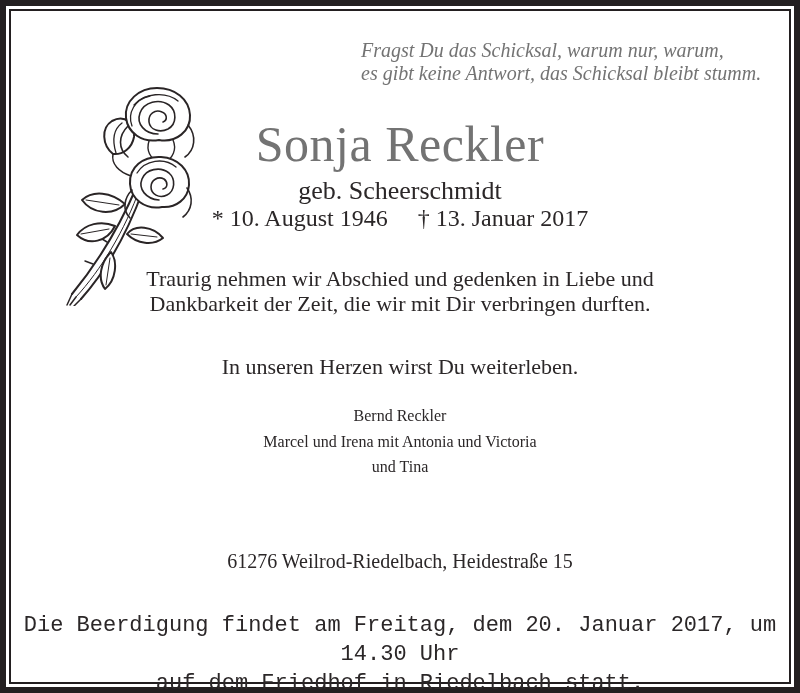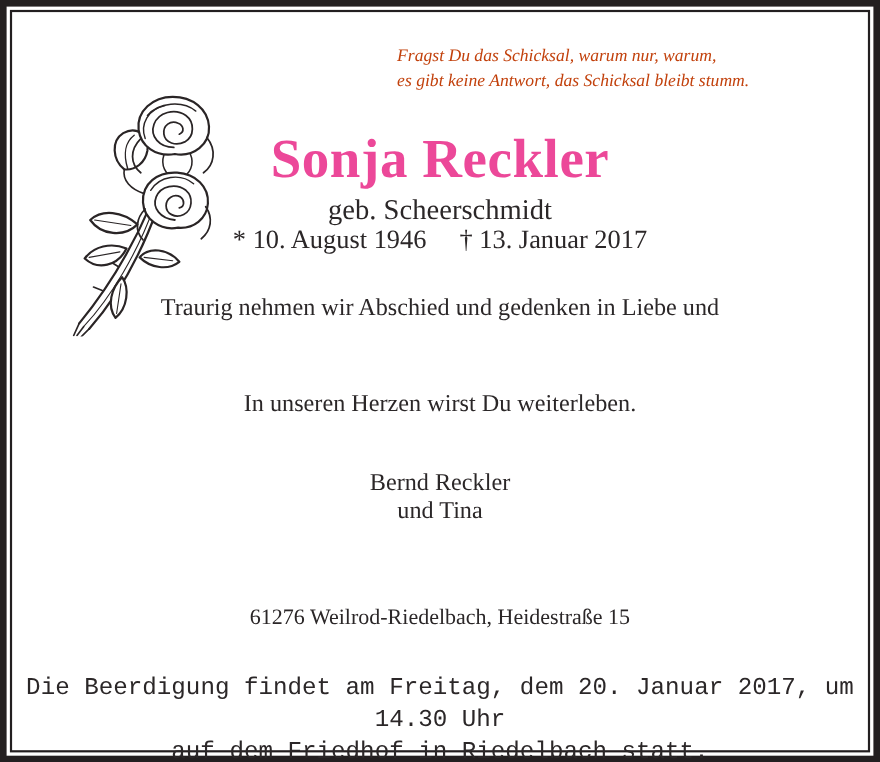--- a/index.html
+++ b/index.html
@@ -21,50 +21,50 @@
     border: 2px solid #231f20;
     pointer-events: none;
   }
   .block { position: absolute; left: 0; right: 0; text-align: center; }
 
   .epigraph {
     position: absolute;
     left: 361px; top: 39px;
     text-align: left;
     font-style: italic;
-    font-size: 16px;
+    font-size: 20px;
     line-height: 23px;
-    color: #c2410c;
+    color: #737373;
     white-space: nowrap;
   }
   .rose { position: absolute; left: 55px; top: 86px; width: 150px; height: 220px; }
 
   .deceased-name {
     top: 116px;
     font-size: 50px;
-    font-weight: bold;
+    font-weight: normal;
     line-height: 56px;
     letter-spacing: 0.5px;
-    color: #ec4899;
+    color: #737373;
     white-space: nowrap;
   }
   .maiden-name { top: 179px; font-size: 26px; line-height: 24px; }
   .dates {
     top: 204px;
     font-size: 24px;
     line-height: 28px;
     display: flex;
     justify-content: center;
     gap: 30px;
     white-space: nowrap;
     text-align: center;
   }
   .farewell { top: 266px; font-size: 22px; line-height: 25px; }
   .remembrance { top: 354px; font-size: 22px; line-height: 25px; }
-  .mourners { top: 403px; font-size: 22px; line-height: 25.5px; margin-top: 22px; }
+  .mourners { top: 403px; font-size: 16px; line-height: 25.5px; }
   .address { top: 549px; font-size: 20px; line-height: 25px; }
   .funeral { top: 611px; font-size: 22px; line-height: 29px; font-family: Liberation Mono, monospace; }
 </style>
 </head>
 <body>
 
 <div class="frame-outer"></div>
 <div class="frame-inner"></div>
 
 <div class="epigraph">
@@ -112,26 +112,28 @@
 
 <div class="block maiden-name">geb. Scheerschmidt</div>
 
 <div class="block dates">
   <span>* 10. August 1946</span>
   <span>† 13. Januar 2017</span>
 </div>
 
 <div class="block farewell">
   <div>Traurig nehmen wir Abschied und gedenken in Liebe und</div>
+  <div>Dankbarkeit der Zeit, die wir mit Dir verbringen durften.</div>
 </div>
 
 <div class="block remembrance">In unseren Herzen wirst Du weiterleben.</div>
 
 <div class="block mourners">
   <div>Bernd Reckler</div>
+  <div>Marcel und Irena mit Antonia und Victoria</div>
   <div>und Tina</div>
 </div>
 
 <div class="block address">61276 Weilrod-Riedelbach, Heidestraße 15</div>
 
 <div class="block funeral">
   <div>Die Beerdigung findet am Freitag, dem 20. Januar 2017, um 14.30 Uhr</div>
   <div>auf dem Friedhof in Riedelbach statt.</div>
 </div>
 

